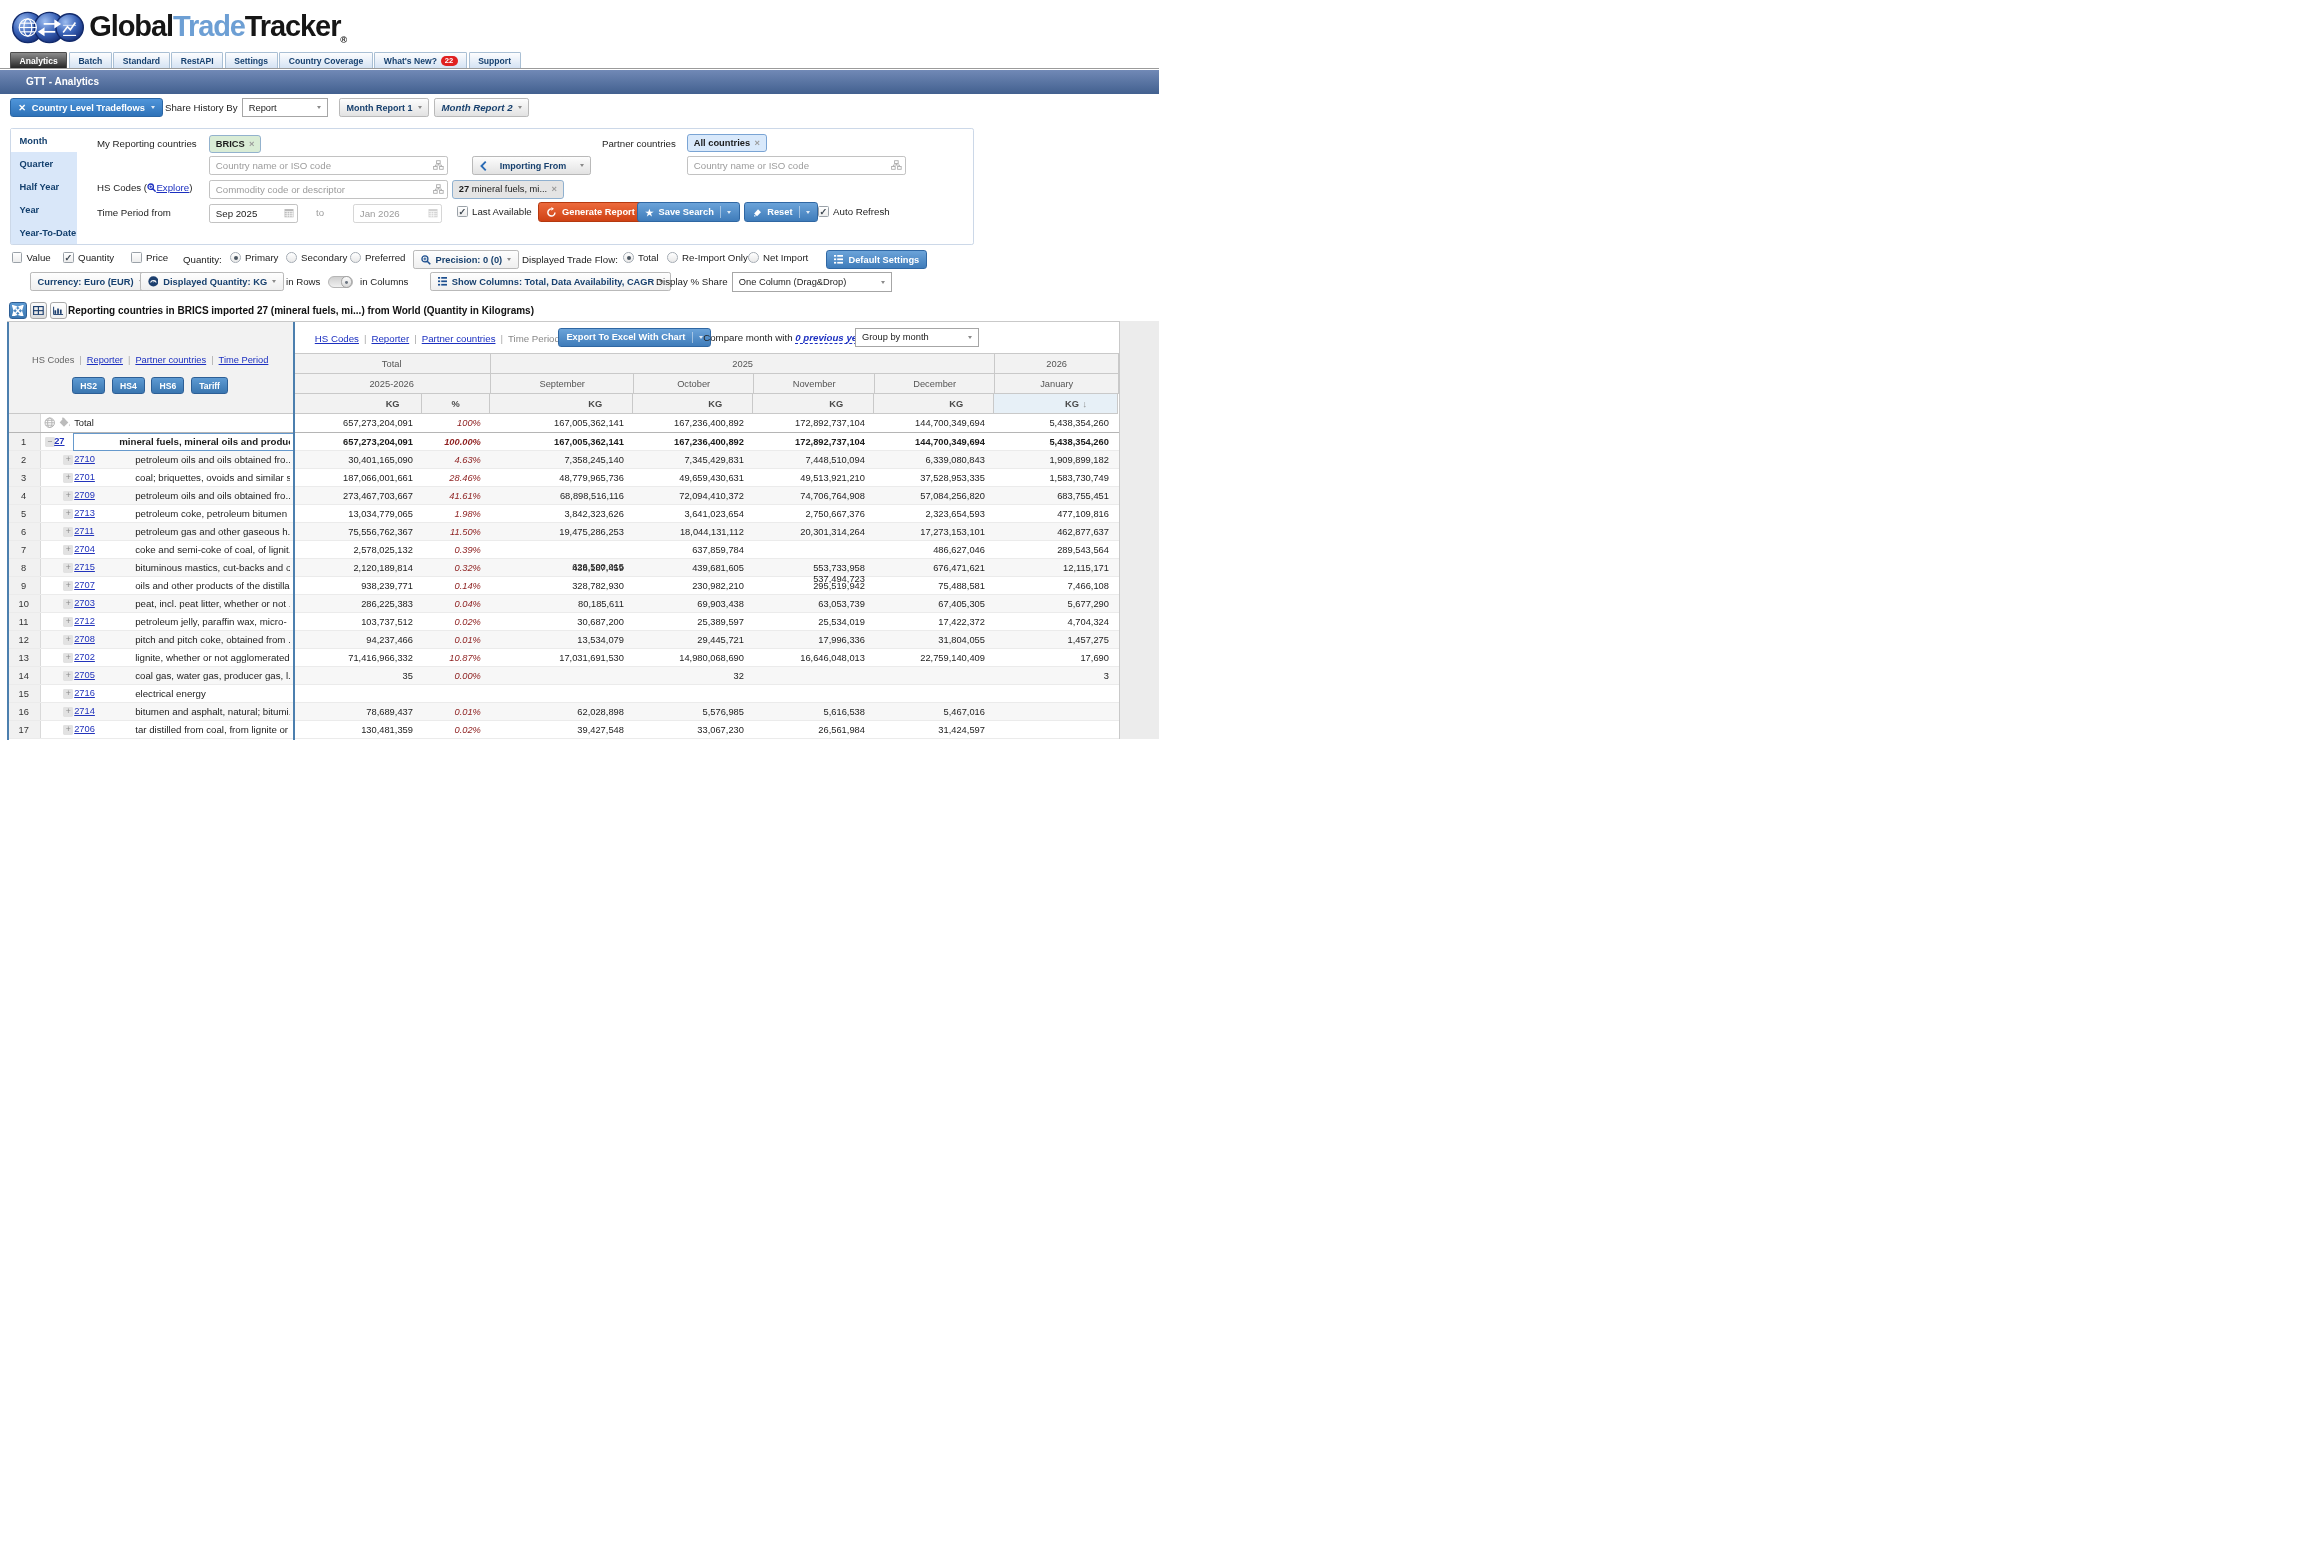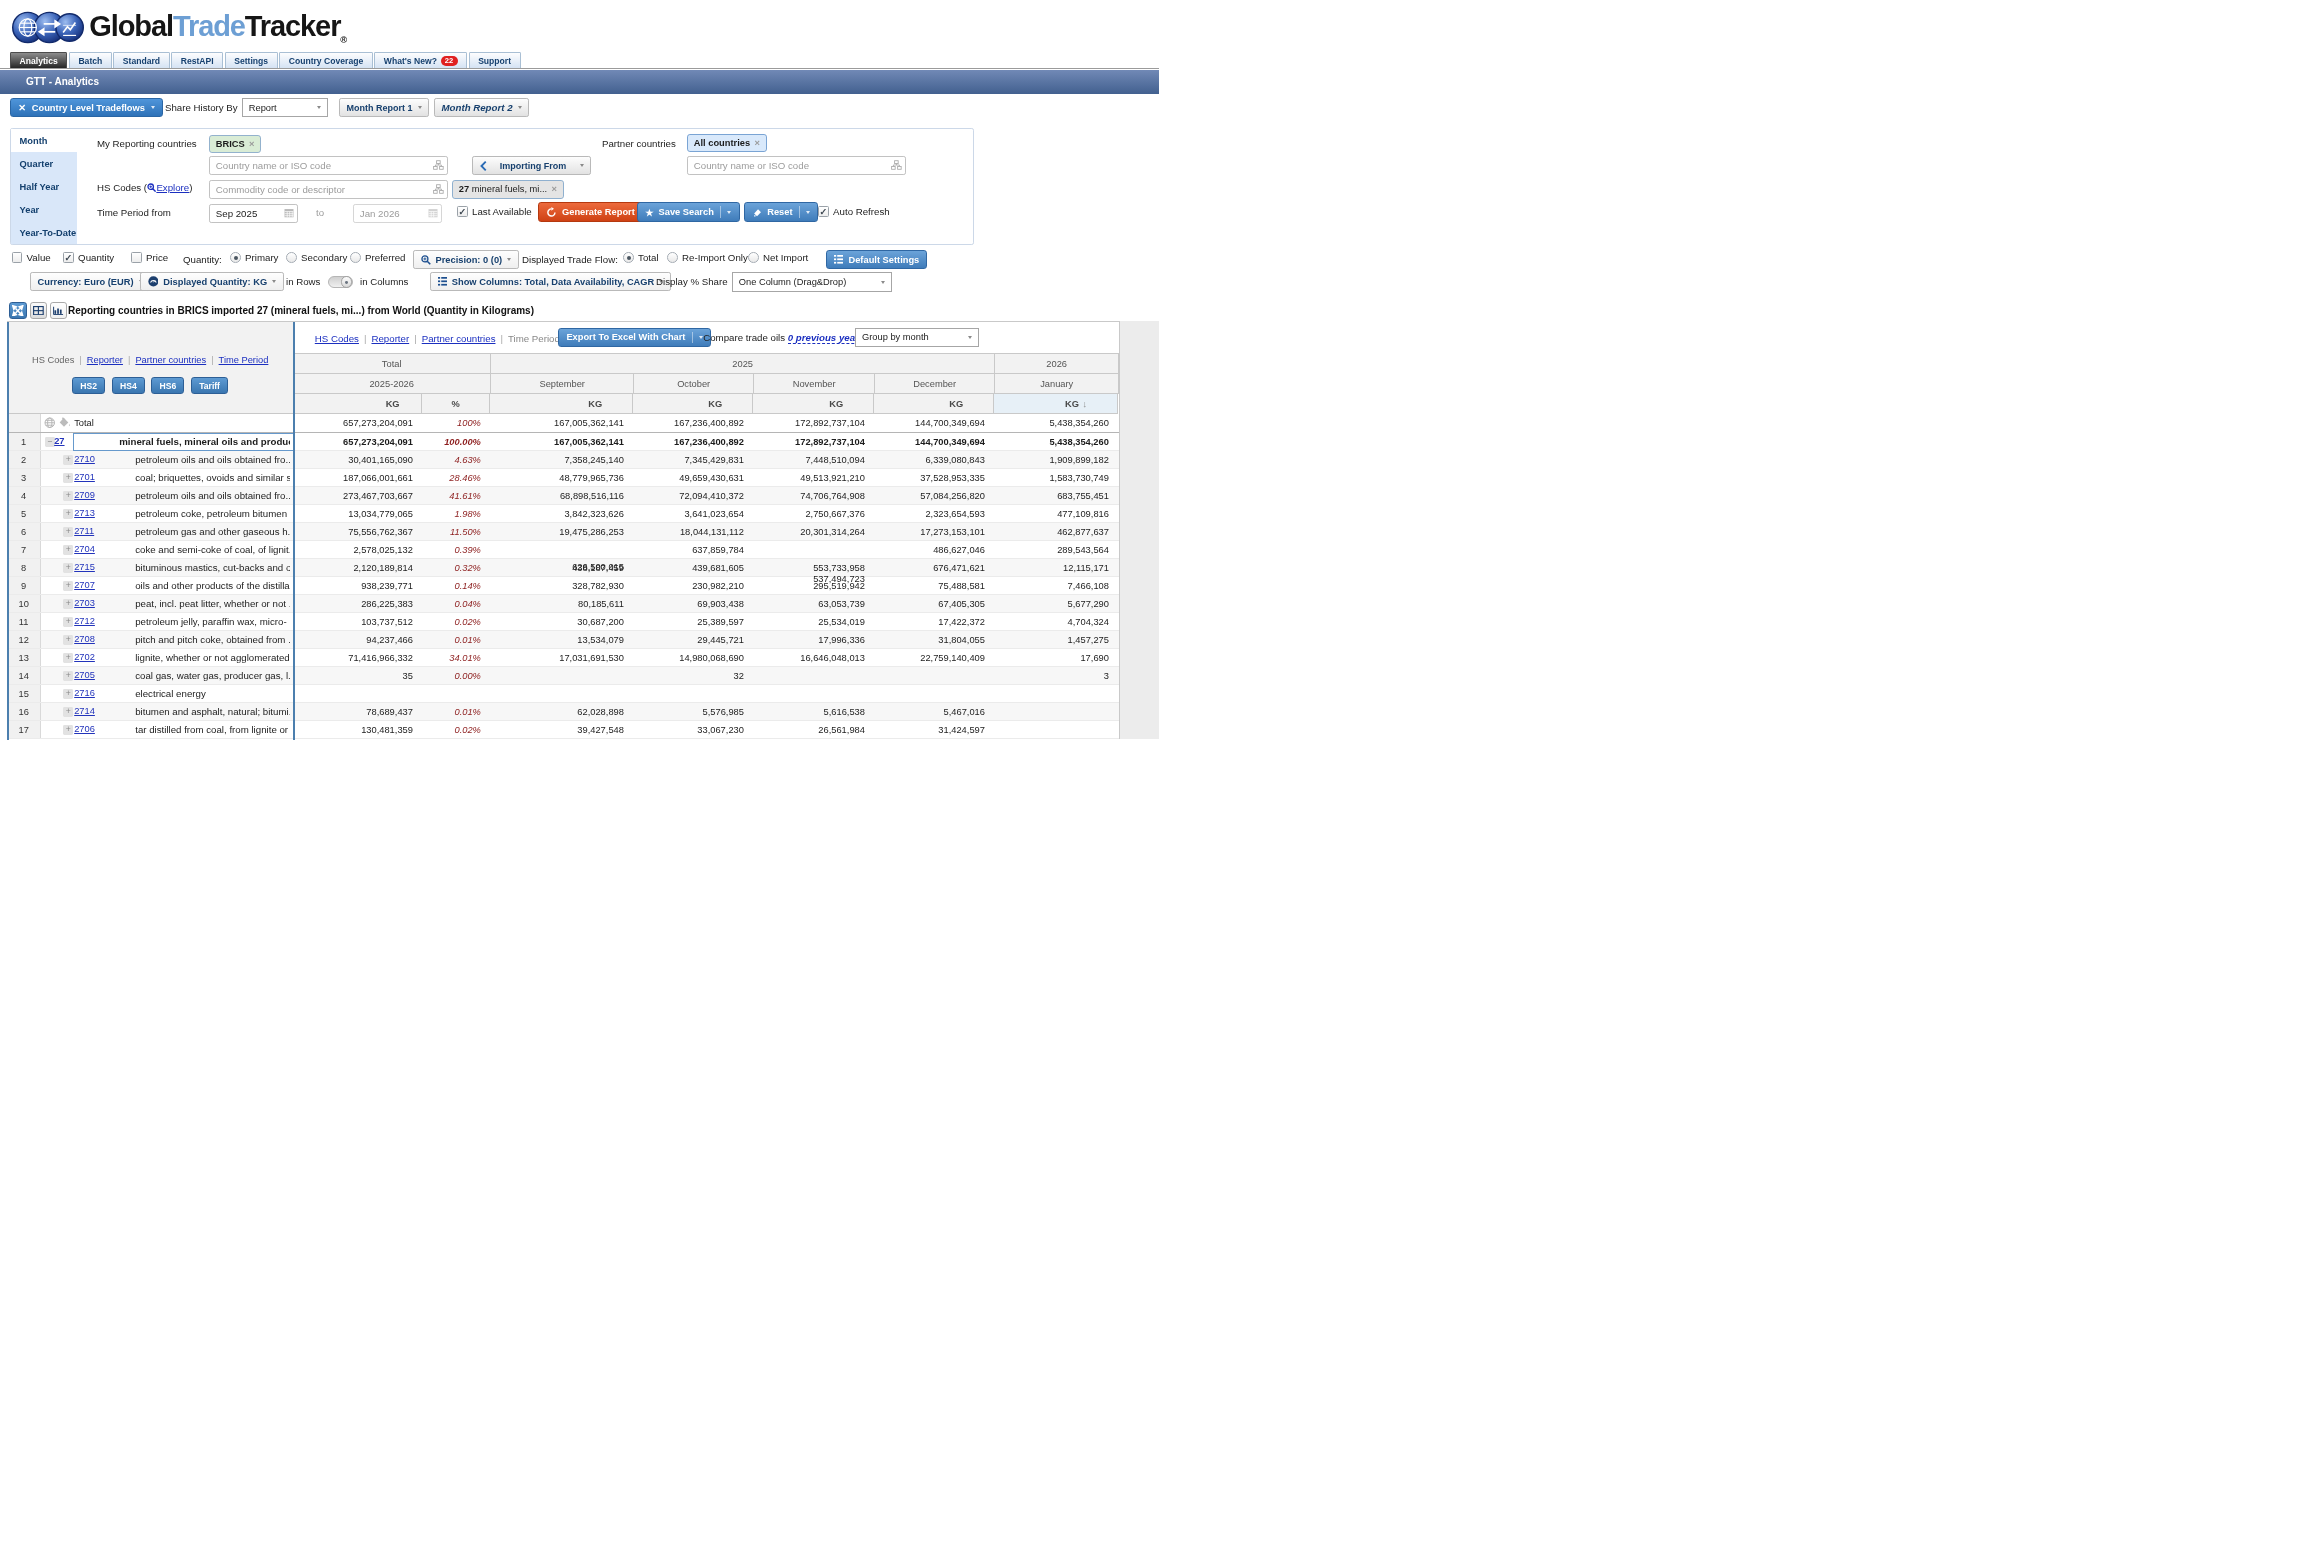--- a/index.html
+++ b/index.html
@@ -509,21 +509,21 @@
         <span class="blue-link">Partner countries</span>
         <span class="sep">|</span>
         <span>Time Period</span>
       </div>
     <div class="btn-blue btn-export">
       <span>Export To Excel With Chart</span>
       <span class="vdiv"></span>
       <span class="caret light"></span>
     </div>
     <div class="cmp">
-      <span>Compare trade oils</span>
+      <span>Compare month with</span>
       <span class="cl">0 previous years</span>
     </div>
     <div class="select grp-select">
       <span>Group by month</span>
         <span class="caret"></span>
     </div>
   </div>
   <div class="hgrid">
       <div class="hrow">
         <div class="hcell " style="width: 198px;">Total</div>
@@ -760,21 +760,21 @@
         <div class="cell val" style="width: 124px;">1,457,275</div>
       </div>
       <div class="trow">
         <div class="cell num">13</div>
         <div class="cell pane">
           <div class="expander">+</div>
           <a class="code-link">2702</a>
           <span class="desc">lignite, whether or not agglomerated...</span>
         </div>
         <div class="cell val" style="width: 129px;">71,416,966,332</div>
-        <div class="cell val pct" style="width: 68px;">34.01%</div>
+        <div class="cell val pct" style="width: 68px;">10.87%</div>
         <div class="cell val" style="width: 143px;">17,031,691,530</div>
         <div class="cell val" style="width: 120px;">14,980,068,690</div>
         <div class="cell val" style="width: 121px;">16,646,048,013</div>
         <div class="cell val" style="width: 120px;">22,759,140,409</div>
         <div class="cell val" style="width: 124px;">17,690</div>
       </div>
       <div class="trow alt">
         <div class="cell num">14</div>
         <div class="cell pane">
           <div class="expander">+</div>

